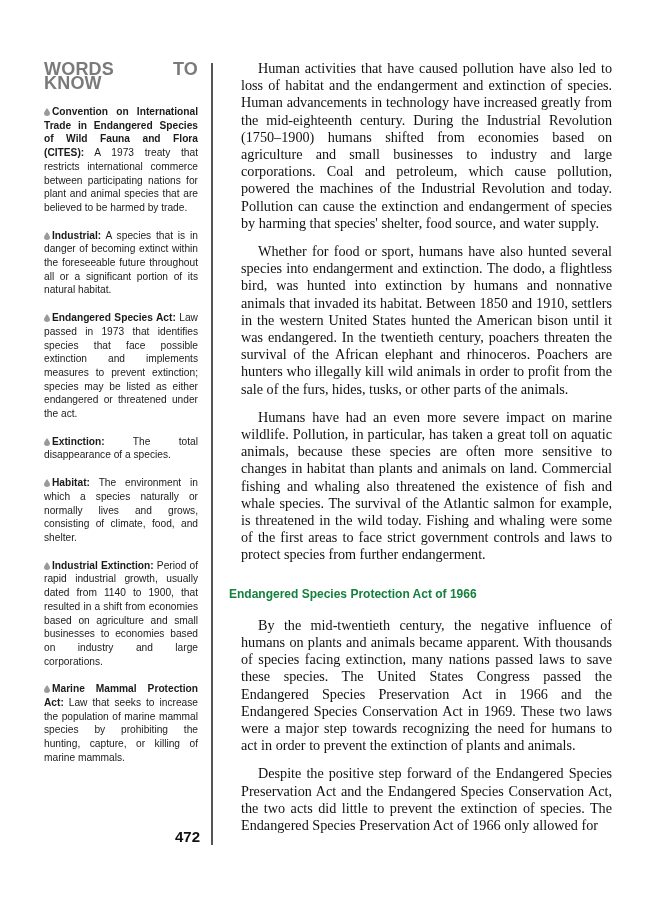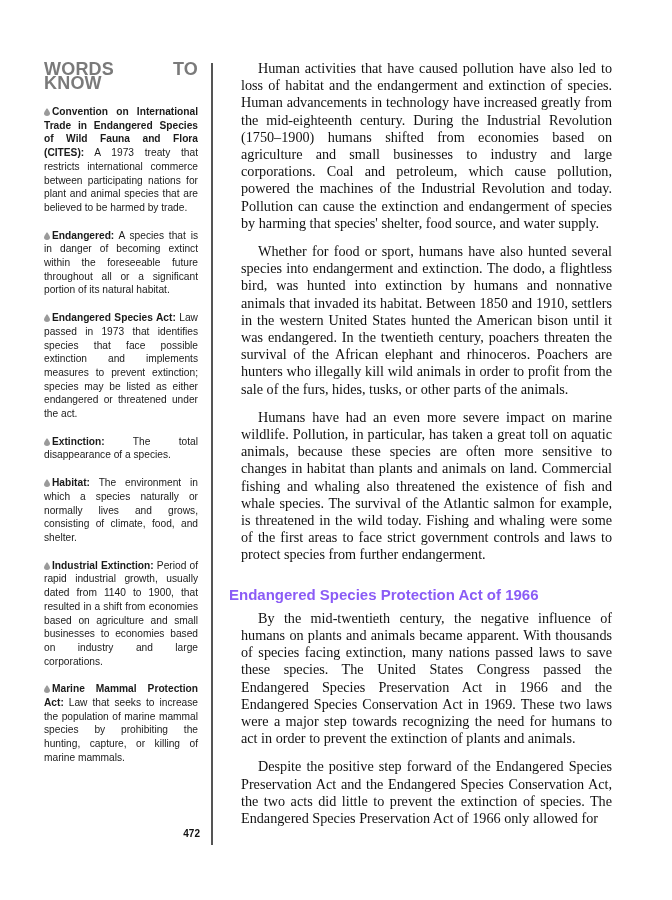--- a/index.html
+++ b/index.html
@@ -28,46 +28,46 @@
     }
 
     .main {
       position: absolute; left: 229px; top: 60px; width: 383px;
       font-family: "Liberation Serif", serif; font-size: 14.2px; line-height: 17.2px;
       text-align: justify; color: #111;
     }
     .main p { margin: 0 0 11px 12px; text-indent: 17px; hyphens: manual; }
     .main h2 {
       font-family: "Liberation Sans", sans-serif; font-weight: bold;
-      font-size: 15px; line-height: 17px; margin: 22px 0 7px 0; color: #8b5cf6;
+      font-size: 12px; line-height: 17px; margin: 22px 0 14px 0; color: #15803d;
     }
 
     .footer {
       position: absolute; top: 828px; left: 0; width: 672px; height: 16px;
-      font-family: "Liberation Sans", sans-serif; font-weight: bold; font-size: 10px;
+      font-family: "Liberation Sans", sans-serif; font-weight: bold; font-size: 15px;
     }
     .page-number { position: absolute; right: 472px; top: 0; }
     .footer-title { position: absolute; left: 229px; top: 0; }
   </style>
 </head>
 <body>
 
 <aside class="sidebar">
   <div class="sidebar-title">WORDS TO KNOW</div>
 
   <div class="term">
     <svg class="drop" viewBox="0 0 6 8">
         <path d="M3 0 C3 0 0 4 0 5.3 A3 2.7 0 0 0 6 5.3 C6 4 3 0 3 0Z" fill="#9a9a9a"></path>
       </svg><span class="term-name">Convention on International Trade in Endangered Species of Wild Fauna and Flora (CITES):</span><span> A 1973 treaty that restricts international commerce between participating nations for plant and animal species that are believed to be harmed by trade.</span>
   </div>
 
   <div class="term">
     <svg class="drop" viewBox="0 0 6 8">
         <path d="M3 0 C3 0 0 4 0 5.3 A3 2.7 0 0 0 6 5.3 C6 4 3 0 3 0Z" fill="#9a9a9a"></path>
-      </svg><span class="term-name">Endangered:</span><span> A species that is in danger of becoming extinct within the foreseeable future throughout all or a significant portion of its natural habitat.</span>
+      </svg><span class="term-name">Industrial:</span><span> A species that is in danger of becoming extinct within the foreseeable future throughout all or a significant portion of its natural habitat.</span>
   </div>
 
   <div class="term">
     <svg class="drop" viewBox="0 0 6 8">
         <path d="M3 0 C3 0 0 4 0 5.3 A3 2.7 0 0 0 6 5.3 C6 4 3 0 3 0Z" fill="#9a9a9a"></path>
       </svg><span class="term-name">Endangered Species Act:</span><span> Law passed in 1973 that identifies species that face possible extinction and implements measures to prevent extinction; species may be listed as either endangered or threatened under the act.</span>
   </div>
 
   <div class="term">
     <svg class="drop" viewBox="0 0 6 8">

